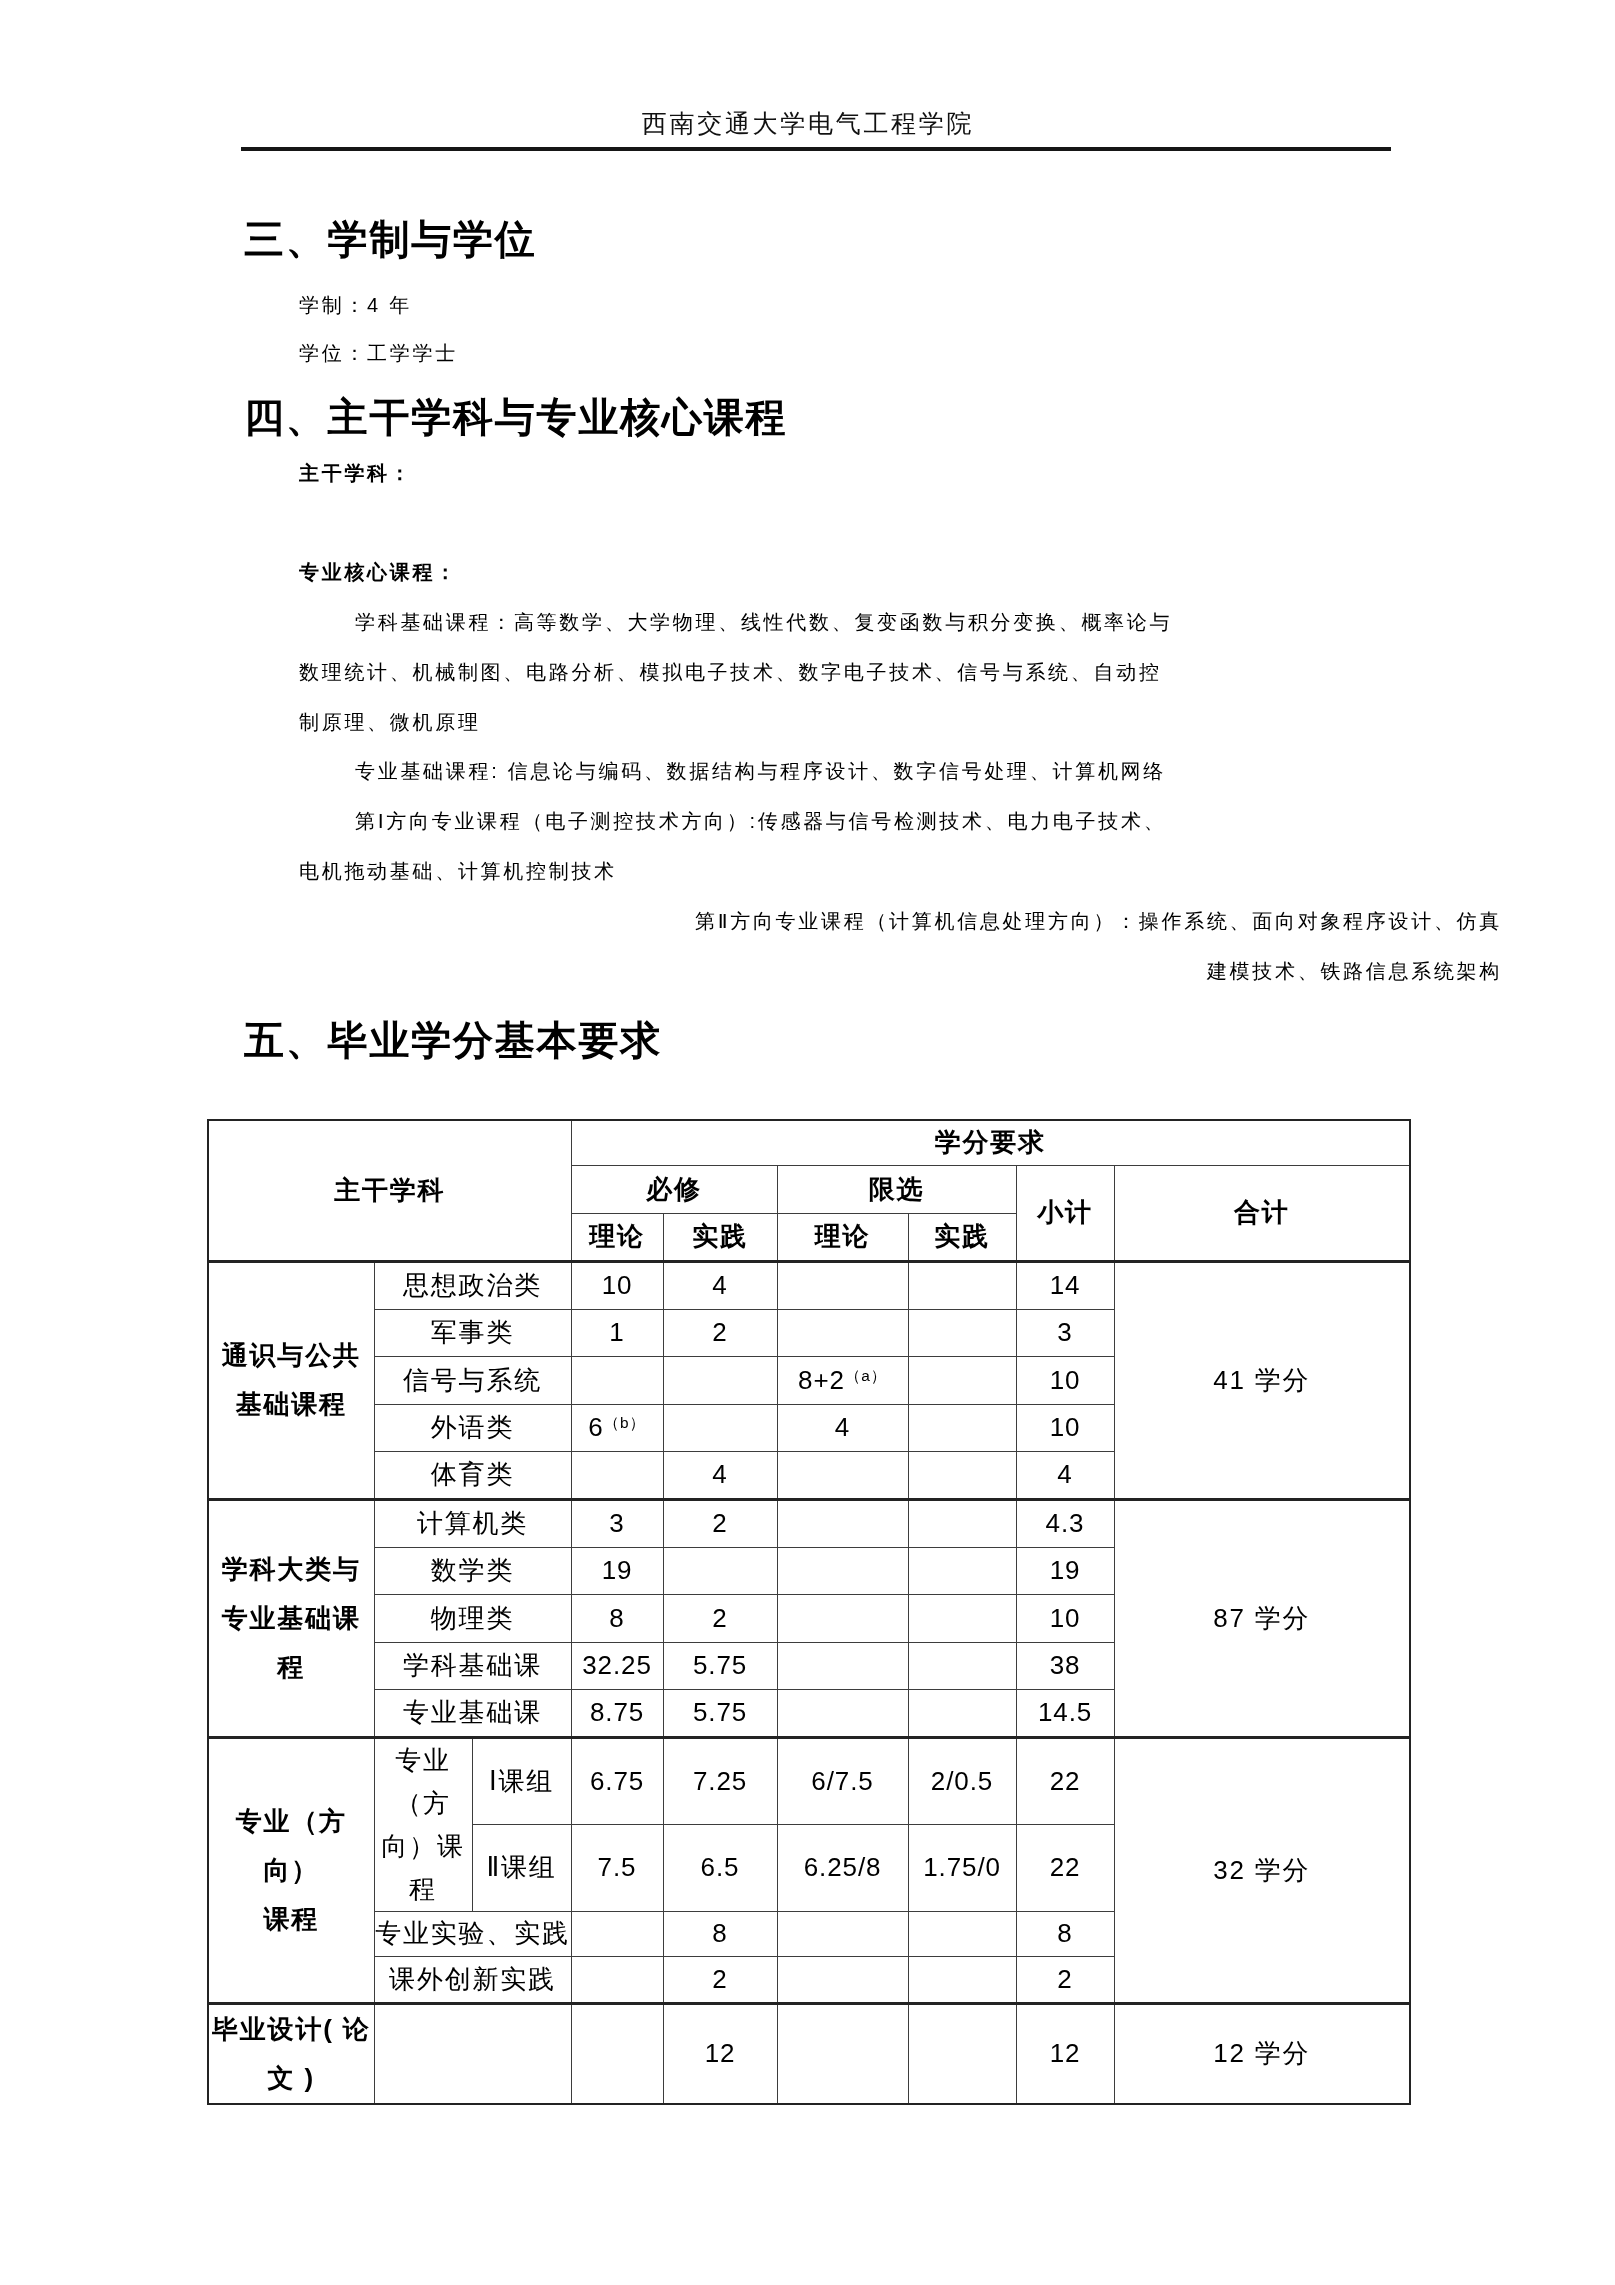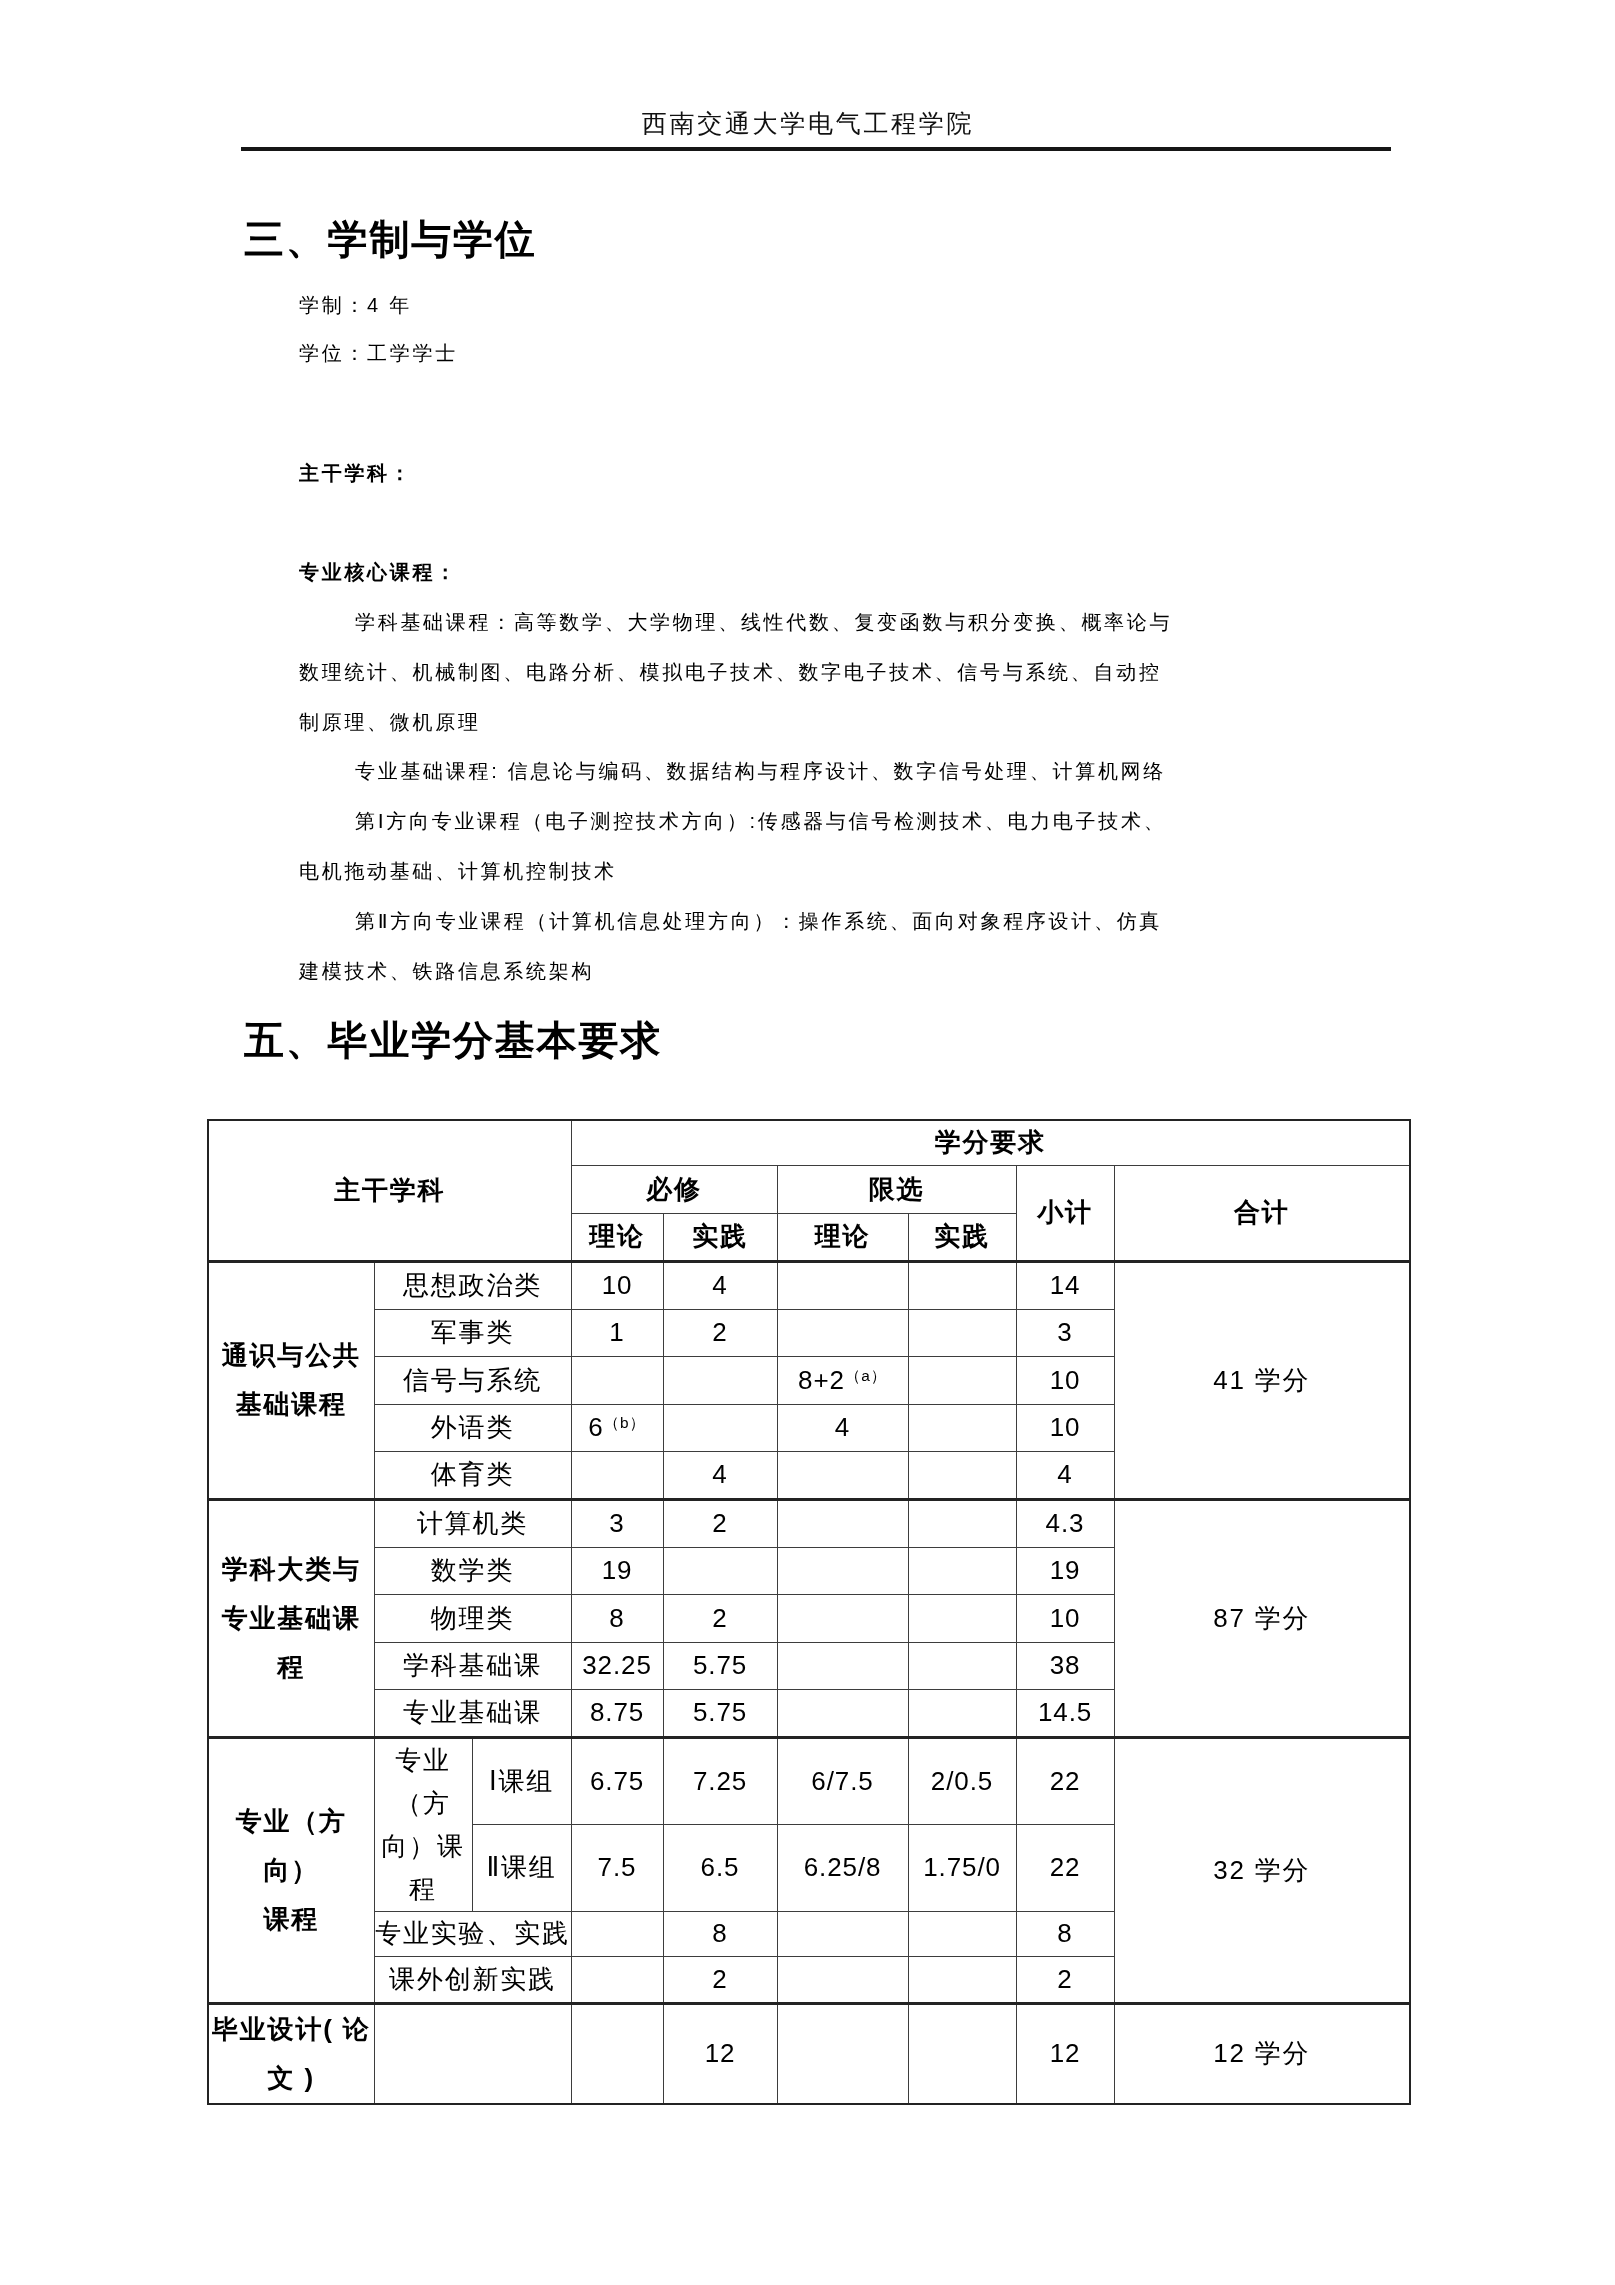--- a/index.html
+++ b/index.html
@@ -49,29 +49,30 @@
 
 <div class="page">
 
   <div class="abs doc-header">西南交通大学电气工程学院</div>
   <div class="abs header-rule"></div>
 
   <div class="abs h-title" style="top:217px;left:244px;">三、学制与学位</div>
   <div class="abs body-line" style="top:280px;left:299px;">学制：4 年</div>
   <div class="abs body-line" style="top:328px;left:299px;">学位：工学学士</div>
 
+  <div class="abs h-title" style="top:395px;left:244px;">四、主干学科与专业核心课程</div>
   <div class="abs body-line bold" style="top:448px;left:299px;">主干学科：</div>
   <div class="abs body-line bold" style="top:547px;left:299px;">专业核心课程：</div>
   <div class="abs body-line indent para" style="top:597px;left:299px;">学科基础课程：高等数学、大学物理、线性代数、复变函数与积分变换、概率论与
 数理统计、机械制图、电路分析、模拟电子技术、数字电子技术、信号与系统、自动控
 制原理、微机原理</div>
   <div class="abs body-line indent para" style="top:746px;left:299px;">专业基础课程: 信息论与编码、数据结构与程序设计、数字信号处理、计算机网络</div>
   <div class="abs body-line indent para" style="top:796px;left:299px;">第Ⅰ方向专业课程（电子测控技术方向）:传感器与信号检测技术、电力电子技术、
 电机拖动基础、计算机控制技术</div>
-  <div class="abs body-line indent para" style="top:896px;left:299px;">第Ⅱ方向专业课程（计算机信息处理方向）：操作系统、面向对象程序设计、仿真
+  <div class="abs body-line indent para" style="top:896px;left:299px;text-align:right;">第Ⅱ方向专业课程（计算机信息处理方向）：操作系统、面向对象程序设计、仿真
 建模技术、铁路信息系统架构</div>
 
   <div class="abs h-title" style="top:1018px;left:244px;">五、毕业学分基本要求</div>
 
   <table class="credits">
     <colgroup>
       <col style="width:166px">
         <col style="width:98px">
         <col style="width:99px">
       <col style="width:92px">

